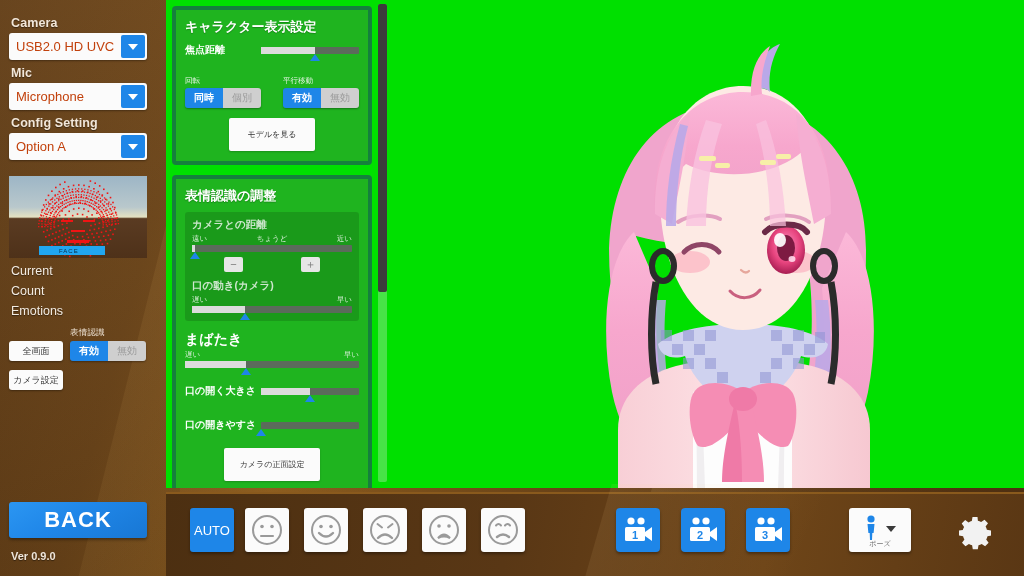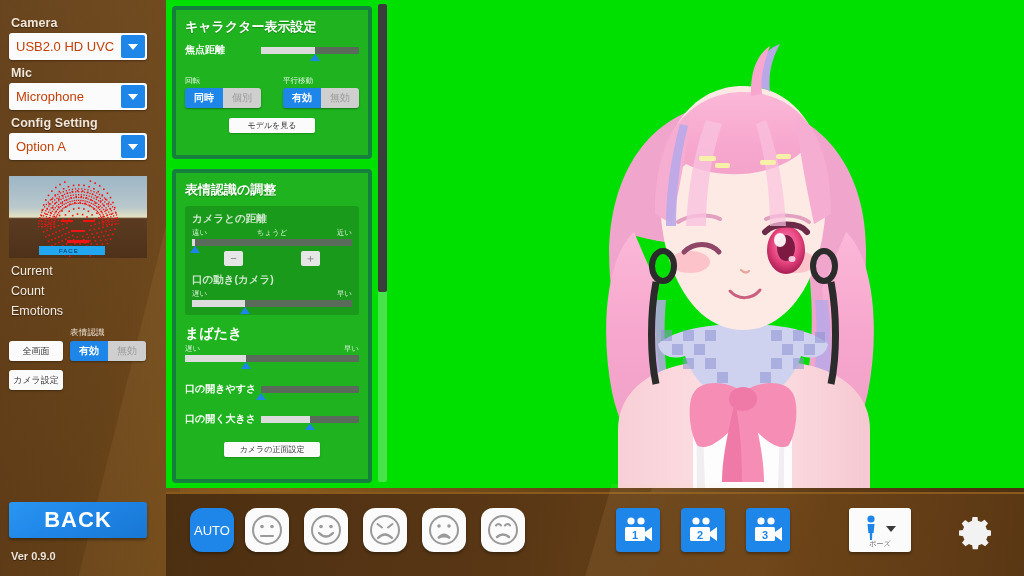--- a/index.html
+++ b/index.html
@@ -129,21 +129,21 @@
   .thumb { position:absolute; top:7px; width:0;height:0;
     border-left:5px solid transparent;border-right:5px solid transparent;border-bottom:7px solid #1e86e8;
     transform: translateX(-5px); }
   .slider-block { margin-bottom:11px; }
   .ends { display:flex; justify-content:space-between; color:#d8efd8; font-size:7.5px; margin-bottom:1px;}
   .ends.three { }
   .tgl-row { display:flex; gap:16px; margin-top:4px;justify-content:space-between; }
   .tgl-grp { }
   .tgl-cap { color:#e9f7e9; font-size:7.5px; margin-bottom:2px; }
   .wide-btn {
-    margin: 10px auto 12px auto; width:86px; height:15px; background:#fbfbfb;
+    margin: 10px auto 0 auto; width:86px; height:33px; background:#fbfbfb;
     border-radius:2px; display:flex; align-items:center; justify-content:center;
     font-size:8px; color:#333; box-shadow:0 1px 2px rgba(0,0,0,.2);
   }
   .sub-panel {
     background: rgba(0,0,0,.14); border-radius:3px; padding:6px 7px 8px 7px;
     margin-bottom:10px;
   }
   .sub-title { color:#cde7cd; font-size:10.5px; font-weight:bold; margin-bottom:2px; }
   .pm-row { display:flex; justify-content:center; gap:58px; margin-top:5px; }
   .pm-btn {
@@ -164,21 +164,21 @@
 
   
   #toolbar {
     position:absolute; left:166px; top:492px; width:858px; height:84px;
     background: linear-gradient(100deg,#4c2f11 0%,#593715 40%,#6e4518 70%,#5a3714 100%);
     border-top: 2px solid #8a5a1d;
   }
   .tb-inner { position:relative; width:100%; height:100%; }
   .fbtn {
     position:absolute; top:14px; width:44px; height:44px; background:#fbfbfb;
-    border-radius:12px; display:flex; align-items:center; justify-content:center;
+    border-radius:3px; display:flex; align-items:center; justify-content:center;
     box-shadow:0 2px 3px rgba(0,0,0,.35);
   }
   .fbtn.auto { background:#1e86e8; color:#fff; font-size:13px; font-weight:normal; }
   .cbtn {
     position:absolute; top:14px; width:44px; height:44px; background:#1e86e8;
     border-radius:4px; display:flex; align-items:center; justify-content:center;
     box-shadow:0 2px 3px rgba(0,0,0,.35);
   }
   #pose-btn {
     position:absolute; top:14px; left:683px; width:62px; height:44px; background:#fbfbfb;
@@ -891,33 +891,33 @@
           <div class="ends">
             <span>遅い</span>
             <span>早い</span>
           </div>
           <div class="track">
             <div class="fill" style="width: 35%;"></div>
             <div class="thumb" style="left: 35%;"></div>
           </div>
         </div>
 
+        <div class="srow" style="margin-top:16px">
+          <div class="slab">口の開く大きさ</div>
+          <div class="track">
+            <div class="fill" style="width: 50%;"></div>
+            <div class="thumb" style="left: 50%;"></div>
+          </div>
+        </div>
+
         <div class="srow" style="margin-top:20px">
           <div class="slab">口の開きやすさ</div>
           <div class="track">
             <div class="fill" style="width: 0%;"></div>
             <div class="thumb" style="left: 0%;"></div>
-          </div>
-        </div>
-
-        <div class="srow" style="margin-top:16px">
-          <div class="slab">口の開く大きさ</div>
-          <div class="track">
-            <div class="fill" style="width: 50%;"></div>
-            <div class="thumb" style="left: 50%;"></div>
           </div>
         </div>
 
         <div class="wide-btn" style="width:96px;margin-top:16px">カメラの正面設定</div>
       </div>
     </div>
 
     <div id="panel-scroll">
       <div class="thumbbar"></div>
     </div>

